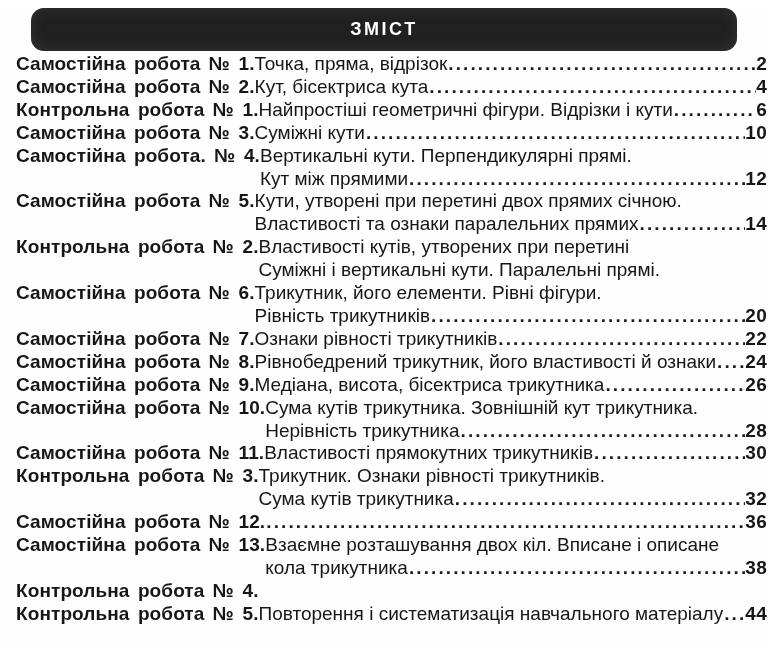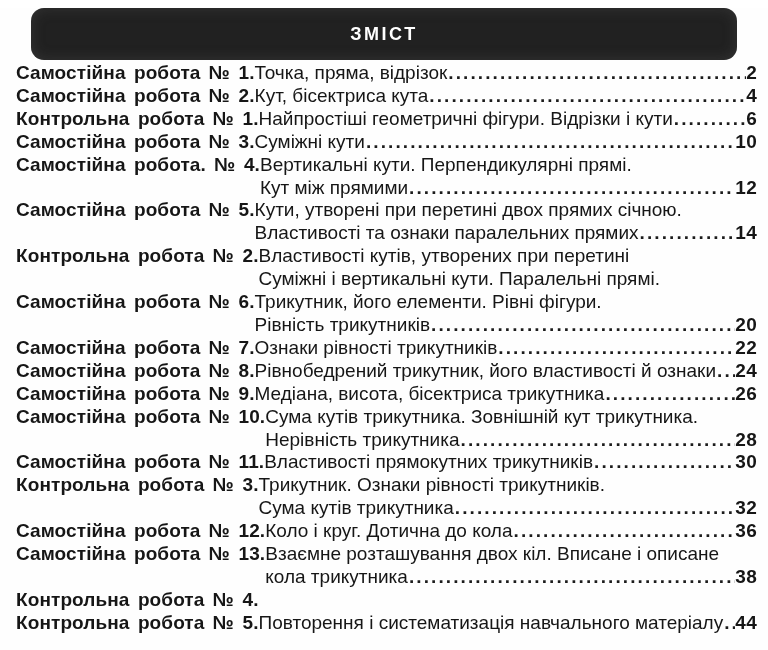--- a/index.html
+++ b/index.html
@@ -13,21 +13,21 @@
     color: #161616;
   }
   .page {
     width: 768px;
     height: 650px;
     background: #fefefe;
     box-sizing: border-box;
   }
   .header-bar {
     margin: 8px 31px 2px 31px;
-    height: 52px;
+    height: 43px;
     background: #212121;
     border-radius: 13px;
     display: flex;
     align-items: center;
     justify-content: center;
     box-shadow: inset 0 0 14px rgba(90,90,90,0.35);
   }
   .header-title {
     color: #ffffff;
     font-size: 18px;
@@ -48,21 +48,21 @@
     box-sizing: border-box;
     padding-left: 16px;
     font-weight: bold;
     word-spacing: 3px;
     white-space: nowrap;
     letter-spacing: 0.1px;
   }
   .entry-body {
     flex: 1 1 auto;
     box-sizing: border-box;
-    padding-right: 11px;
+    padding-right: 1px;
     min-width: 0;
   }
   .title-line {
     display: flex;
     align-items: baseline;
     white-space: nowrap;
   }
   .title-text {
     white-space: nowrap;
   }
@@ -260,21 +260,20 @@
             <span class="leader"></span>
             <span class="page-num">32</span>
           </div>
         </div>
   </div>
 
   <div class="entry">
     <div class="entry-label">Самостійна робота № 12.</div>
     <div class="entry-body">
           <div class="title-line">
-            <span class="title-text">Коло і круг. Дотична до кола</span>
             <span class="leader"></span>
             <span class="page-num">36</span>
           </div>
         </div>
   </div>
 
   <div class="entry">
     <div class="entry-label">Самостійна робота № 13.</div>
     <div class="entry-body">
           <div class="title-line">

